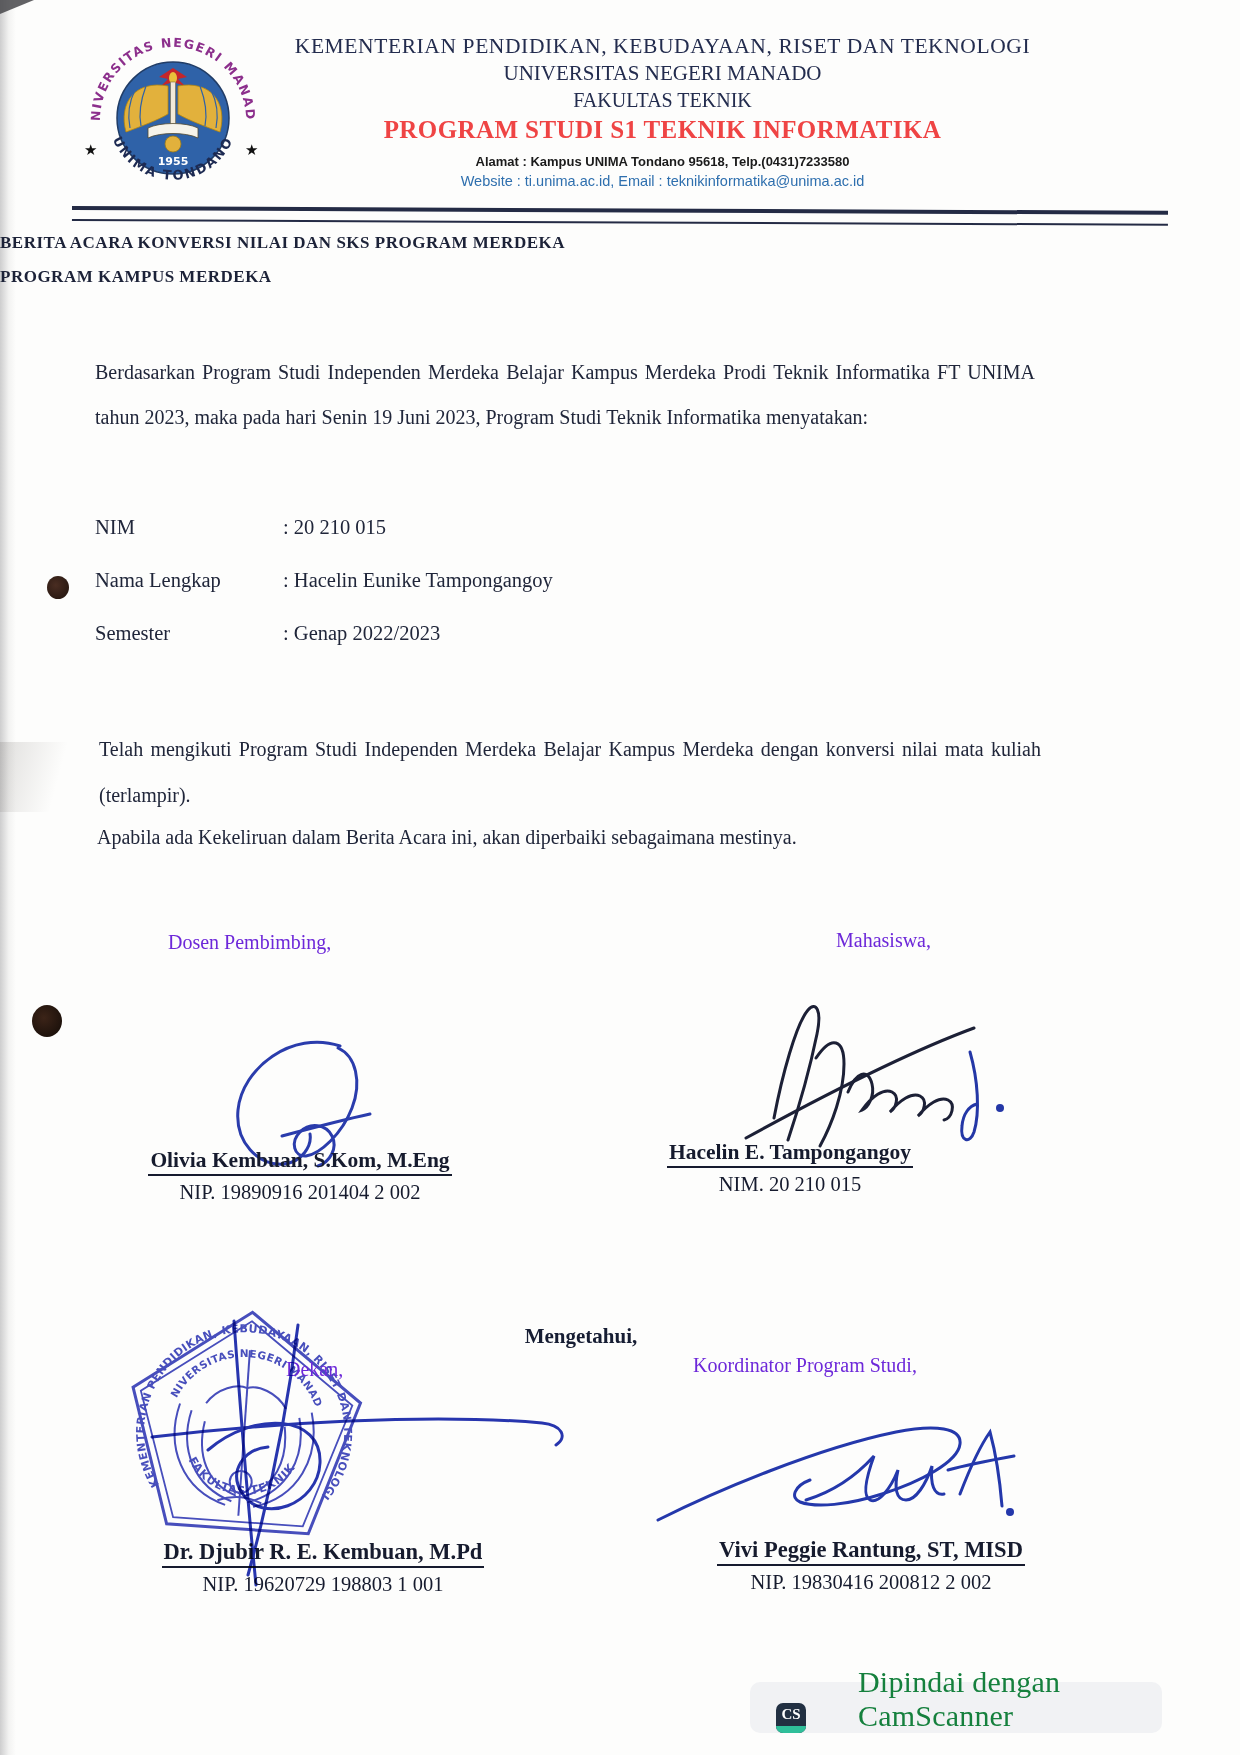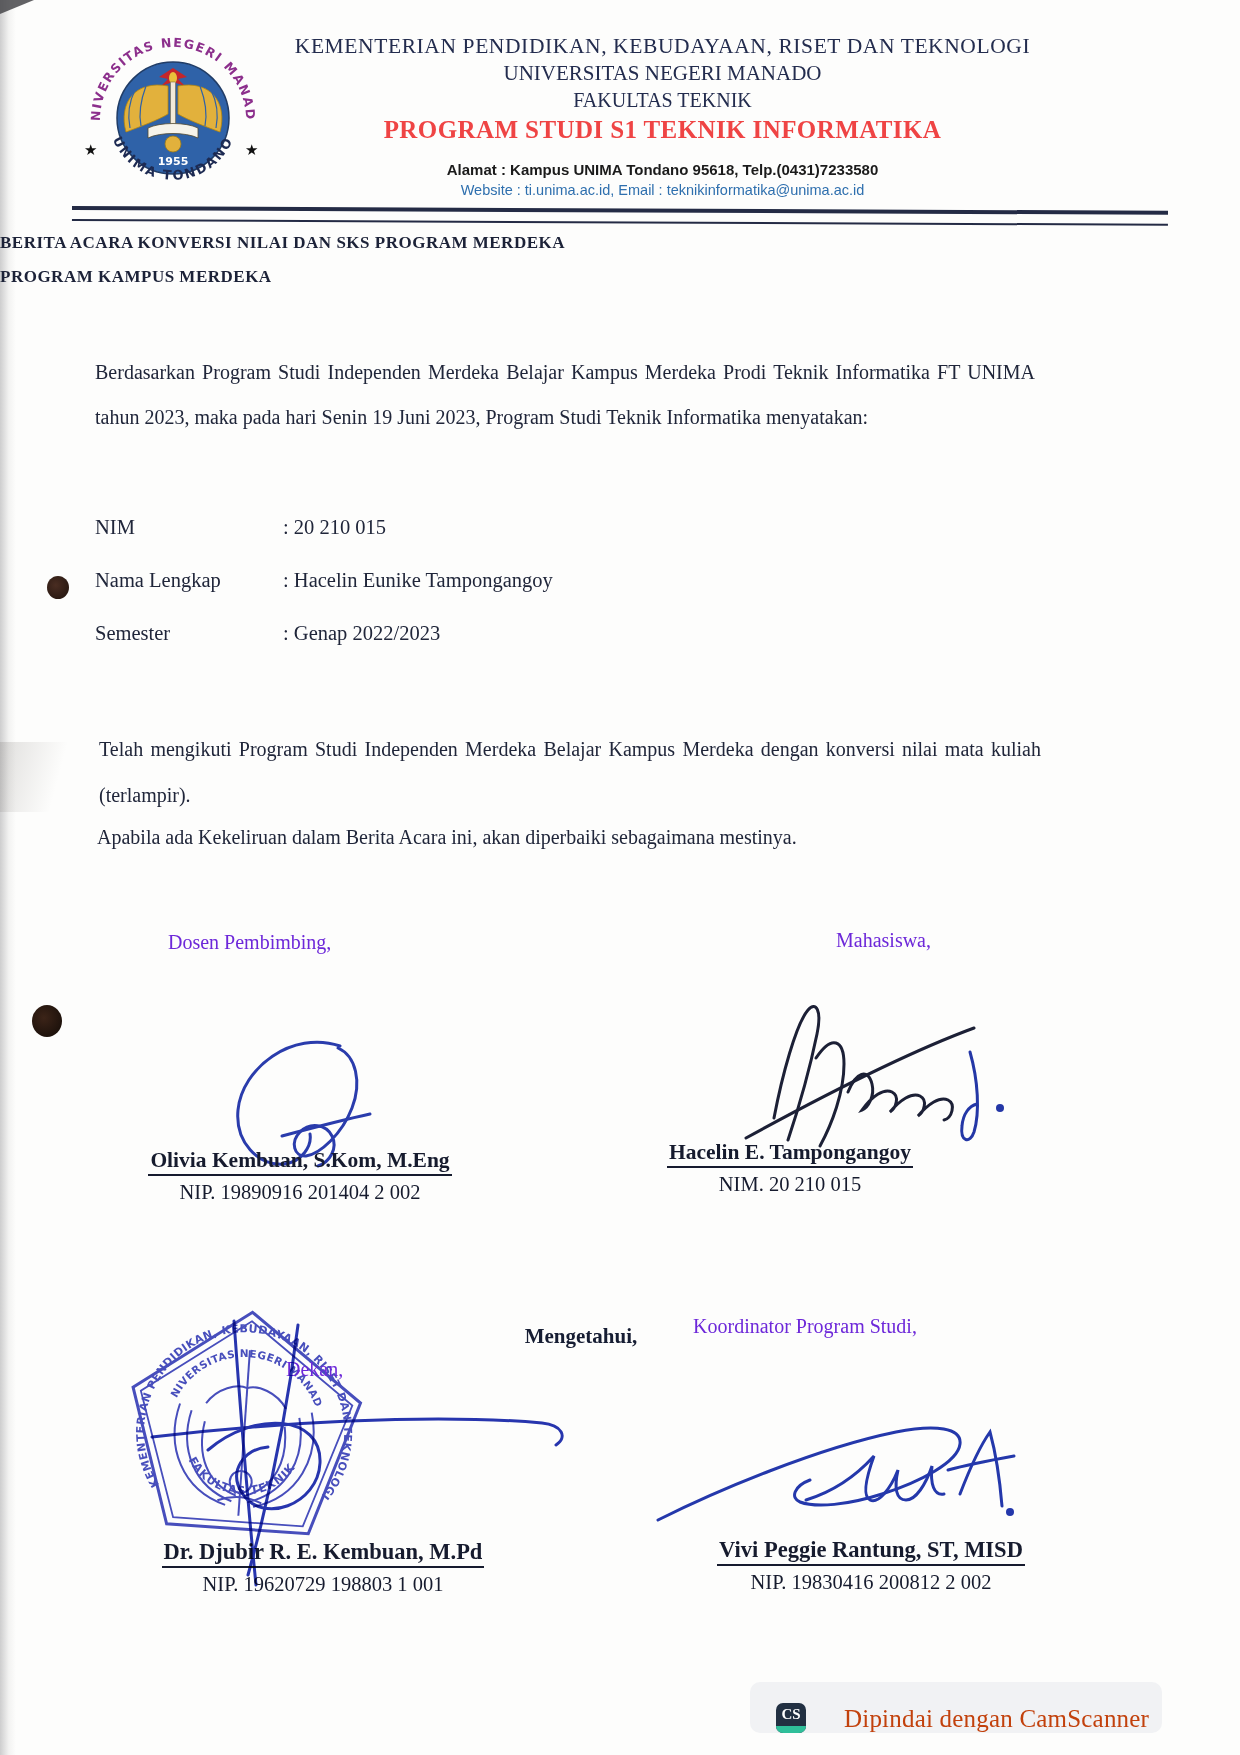--- a/index.html
+++ b/index.html
@@ -22,22 +22,22 @@
     background:radial-gradient(circle at 40% 40%, #3c2418, #120b07); }
 
   
   .logo-svg { position:absolute; left:78px; top:24px; }
   .letterhead-text { position:absolute; left:285px; top:34px; width:755px;
     text-align:center; color:#232c4e; }
   .lh-ministry { font-size:21.5px; letter-spacing:.6px; }
   .lh-university { font-size:21px; margin-top:2px; }
   .lh-faculty { font-size:20px; margin-top:3px; }
   .lh-program { font-size:25px; font-weight:bold; margin-top:4px; letter-spacing:.4px; color:#ef4444; }
-  .lh-address { font-family:"Liberation Sans", sans-serif; font-size:15px; font-weight:bold;
-    margin-top:17px; color:#1b1b1b; }
+  .lh-address { font-family:"Liberation Sans", sans-serif; font-size:13px; font-weight:bold;
+    margin-top:10px; color:#1b1b1b; }
   .lh-website { font-family:"Liberation Sans", sans-serif; font-size:14.5px; margin-top:4px; color:#2e6fae; }
   .rule { position:absolute; left:72px; top:206px; width:1096px; height:9px;
     border-top:4px solid #242b45; border-bottom:2px solid #242b45;
     transform:rotate(.25deg); transform-origin:left center; }
 
   
   .doc-title { position:absolute; left:0; top:233px; width:1150px; 
     font-weight:bold; font-size:17px; letter-spacing:.5px; color:#1c2238; }
   .doc-title .t2 { margin-top:14px; }
   .opening { position:absolute; left:95px; top:350px; width:940px; margin:0;
@@ -48,21 +48,21 @@
   .statement { position:absolute; left:95px; top:722px; width:942px; margin:4px;
     font-size:20px; line-height:46px; text-align:justify; }
   .closing { position:absolute; left:97px; top:826px; width:940px; margin:0; font-size:20px; }
 
   
   .sig-role { position:absolute; font-size:20px; color:#6d28d9; }
   #role-advisor { left:168px; top:931px; }
   #role-student { left:836px; top:929px; }
   #ack-label { position:absolute; left:420px; top:1324px; width:322px; text-align:center;
     font-weight:bold; font-size:21px; color:#161d33; }
-  #role-coordinator { position:absolute; left:640px; top:1315px; width:330px; text-align:center; }
+  #role-coordinator { position:absolute; left:640px; top:1354px; width:330px; text-align:center; }
   #role-dean { position:absolute; left:286px; top:1358px; z-index:6; }
   .sig-name-block { position:absolute; text-align:center; color:#161b2e; z-index:5; }
   .sig-name { font-weight:bold; font-size:21.5px; display:inline-block;
     border-bottom:2.5px solid #161b2e; padding:0 2px 1px; }
   .sig-name-lg { font-size:22.5px; }
   .sig-id { font-size:20.5px; margin-top:5px; }
   #block-advisor { left:110px; top:1148px; width:380px; }
   #block-student { left:625px; top:1140px; width:330px; }
   #block-dean { left:128px; top:1539px; width:390px; }
   #block-coordinator { left:676px; top:1537px; width:390px; }
@@ -75,21 +75,21 @@
   #stamp-svg { left:110px; top:1306px; opacity:.88; z-index:4; }
 
   
   .scanbar { position:absolute; left:750px; top:1682px; width:412px; height:51px;
     background:#f1f2f4; border-radius:10px; display:flex; align-items:flex-end;
     font-family:Liberation Serif, serif;gap:24px; }
   .cs-icon { width:30px; height:30px; margin-left:26px; border-radius:7px;
     background:#223042; position:relative; overflow:hidden; flex:0 0 auto; }
   .cs-txt { color:#fff; font-weight:bold; font-size:15px; text-align:center; line-height:23px; }
   .cs-strip { position:absolute; bottom:0; left:0; width:100%; height:7px; background:#2fbf9a; }
-  .scan-label { margin-left:14px; font-size:25px; color:#c2410c; letter-spacing:.2px; }
+  .scan-label { margin-left:28px; font-size:30px; color:#15803d; letter-spacing:.2px; }
 
   svg text { font-family:"DejaVu Sans", sans-serif; }
 </style>
 </head>
 <body>
 
 <div class="page">
 
   <div class="edge-left"></div>
   <div class="corner-wedge"></div>

